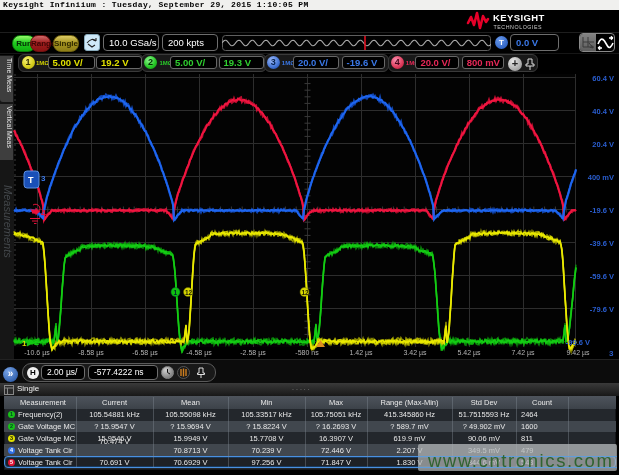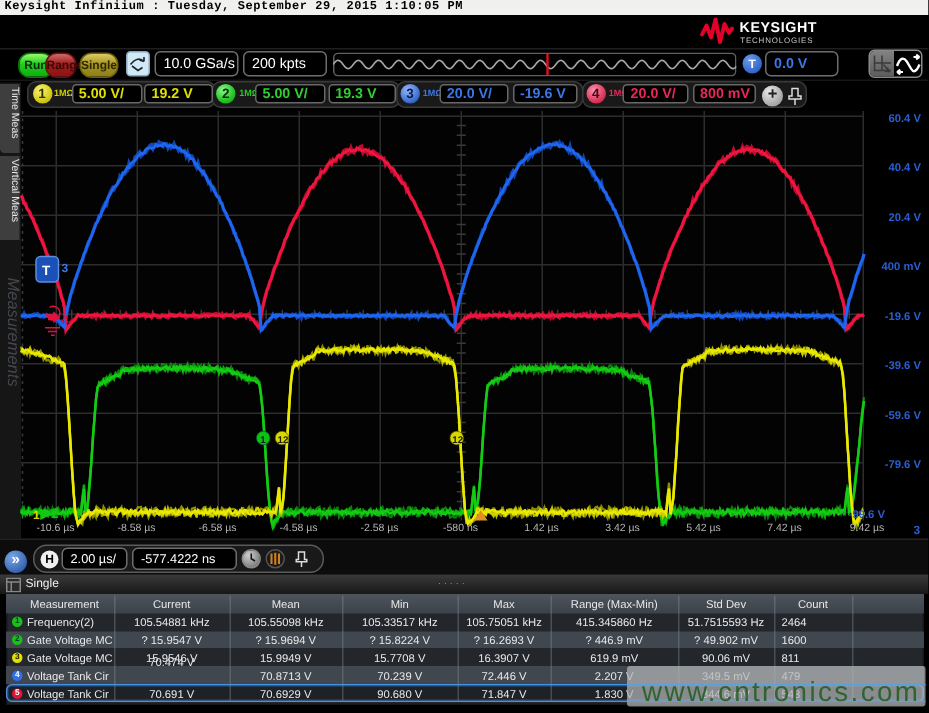--- a/index.html
+++ b/index.html
@@ -233,21 +233,21 @@
 <div class="td" style="left:290px;top:410px;width:92px">105.75051 kHz</div>
 <div class="td" style="left:367px;top:410px;width:85px">415.345860 Hz</div>
 <div class="td" style="left:452px;top:410px;width:64px">51.7515593 Hz</div>
 <div class="td" style="left:521px;top:410px;width:40px;text-align:left">2464</div>
 
 <div class="td" style="left:18px;top:422px;text-align:left">Gate Voltage MC</div>
 <div class="td" style="left:76px;top:422px;width:77px">? 15.9547 V</div>
 <div class="td" style="left:153px;top:422px;width:75px">? 15.9694 V</div>
 <div class="td" style="left:228px;top:422px;width:77px">? 15.8224 V</div>
 <div class="td" style="left:305px;top:422px;width:62px">? 16.2693 V</div>
-<div class="td" style="left:367px;top:422px;width:85px">? 446.9 mV</div>
+<div class="td" style="left:367px;top:422px;width:85px">? 589.7 mV</div>
 <div class="td" style="left:452px;top:422px;width:64px">? 49.902 mV</div>
 <div class="td" style="left:521px;top:422px;width:40px;text-align:left">1600</div>
 
 <div class="td" style="left:18px;top:434px;text-align:left">Gate Voltage MC</div>
 <div class="td" style="left:76px;top:434px;width:77px">15.9546 V</div>
 <div class="td" style="left:153px;top:434px;width:75px">15.9949 V</div>
 <div class="td" style="left:228px;top:434px;width:77px">15.7708 V</div>
 <div class="td" style="left:305px;top:434px;width:62px">16.3907 V</div>
 <div class="td" style="left:367px;top:434px;width:85px">619.9 mV</div>
 <div class="td" style="left:452px;top:434px;width:64px">90.06 mV</div>
@@ -258,21 +258,21 @@
 <div class="td" style="left:153px;top:445.5px;width:75px">70.8713 V</div>
 <div class="td" style="left:228px;top:445.5px;width:77px">70.239 V</div>
 <div class="td" style="left:305px;top:445.5px;width:62px">72.446 V</div>
 <div class="td" style="left:367px;top:445.5px;width:85px">2.207 V</div>
 <div class="td" style="left:452px;top:445.5px;width:64px">349.5 mV</div>
 <div class="td" style="left:521px;top:445.5px;width:40px;text-align:left">479</div>
 
 <div class="td" style="left:18px;top:457.5px;text-align:left">Voltage Tank Cir</div>
 <div class="td" style="left:76px;top:457.5px;width:77px">70.691 V</div>
 <div class="td" style="left:153px;top:457.5px;width:75px">70.6929 V</div>
-<div class="td" style="left:228px;top:457.5px;width:77px">90.680 V</div>
+<div class="td" style="left:228px;top:457.5px;width:77px">97.256 V</div>
 <div class="td" style="left:305px;top:457.5px;width:62px">71.847 V</div>
 <div class="td" style="left:367px;top:457.5px;width:85px">1.830 V</div>
 <div class="td" style="left:452px;top:457.5px;width:64px">344.6 mV</div>
 <div class="td" style="left:521px;top:457.5px;width:40px;text-align:left">543</div>
 
 <div class="abs" style="left:418px;top:444px;width:199px;height:27px;background:rgba(178,181,183,0.72);border-radius:2px"></div>
 <div class="abs" style="left:418px;top:455.5px;width:199px;height:12px;border-top:1.5px solid rgba(90,155,220,0.9);border-bottom:1.5px solid rgba(90,155,220,0.9)"></div>
 <div class="abs" style="left:428px;top:450px;color:rgba(45,98,48,0.97);font-size:18.5px;letter-spacing:1.6px">www.cntronics.com</div>
 
 </body></html>

